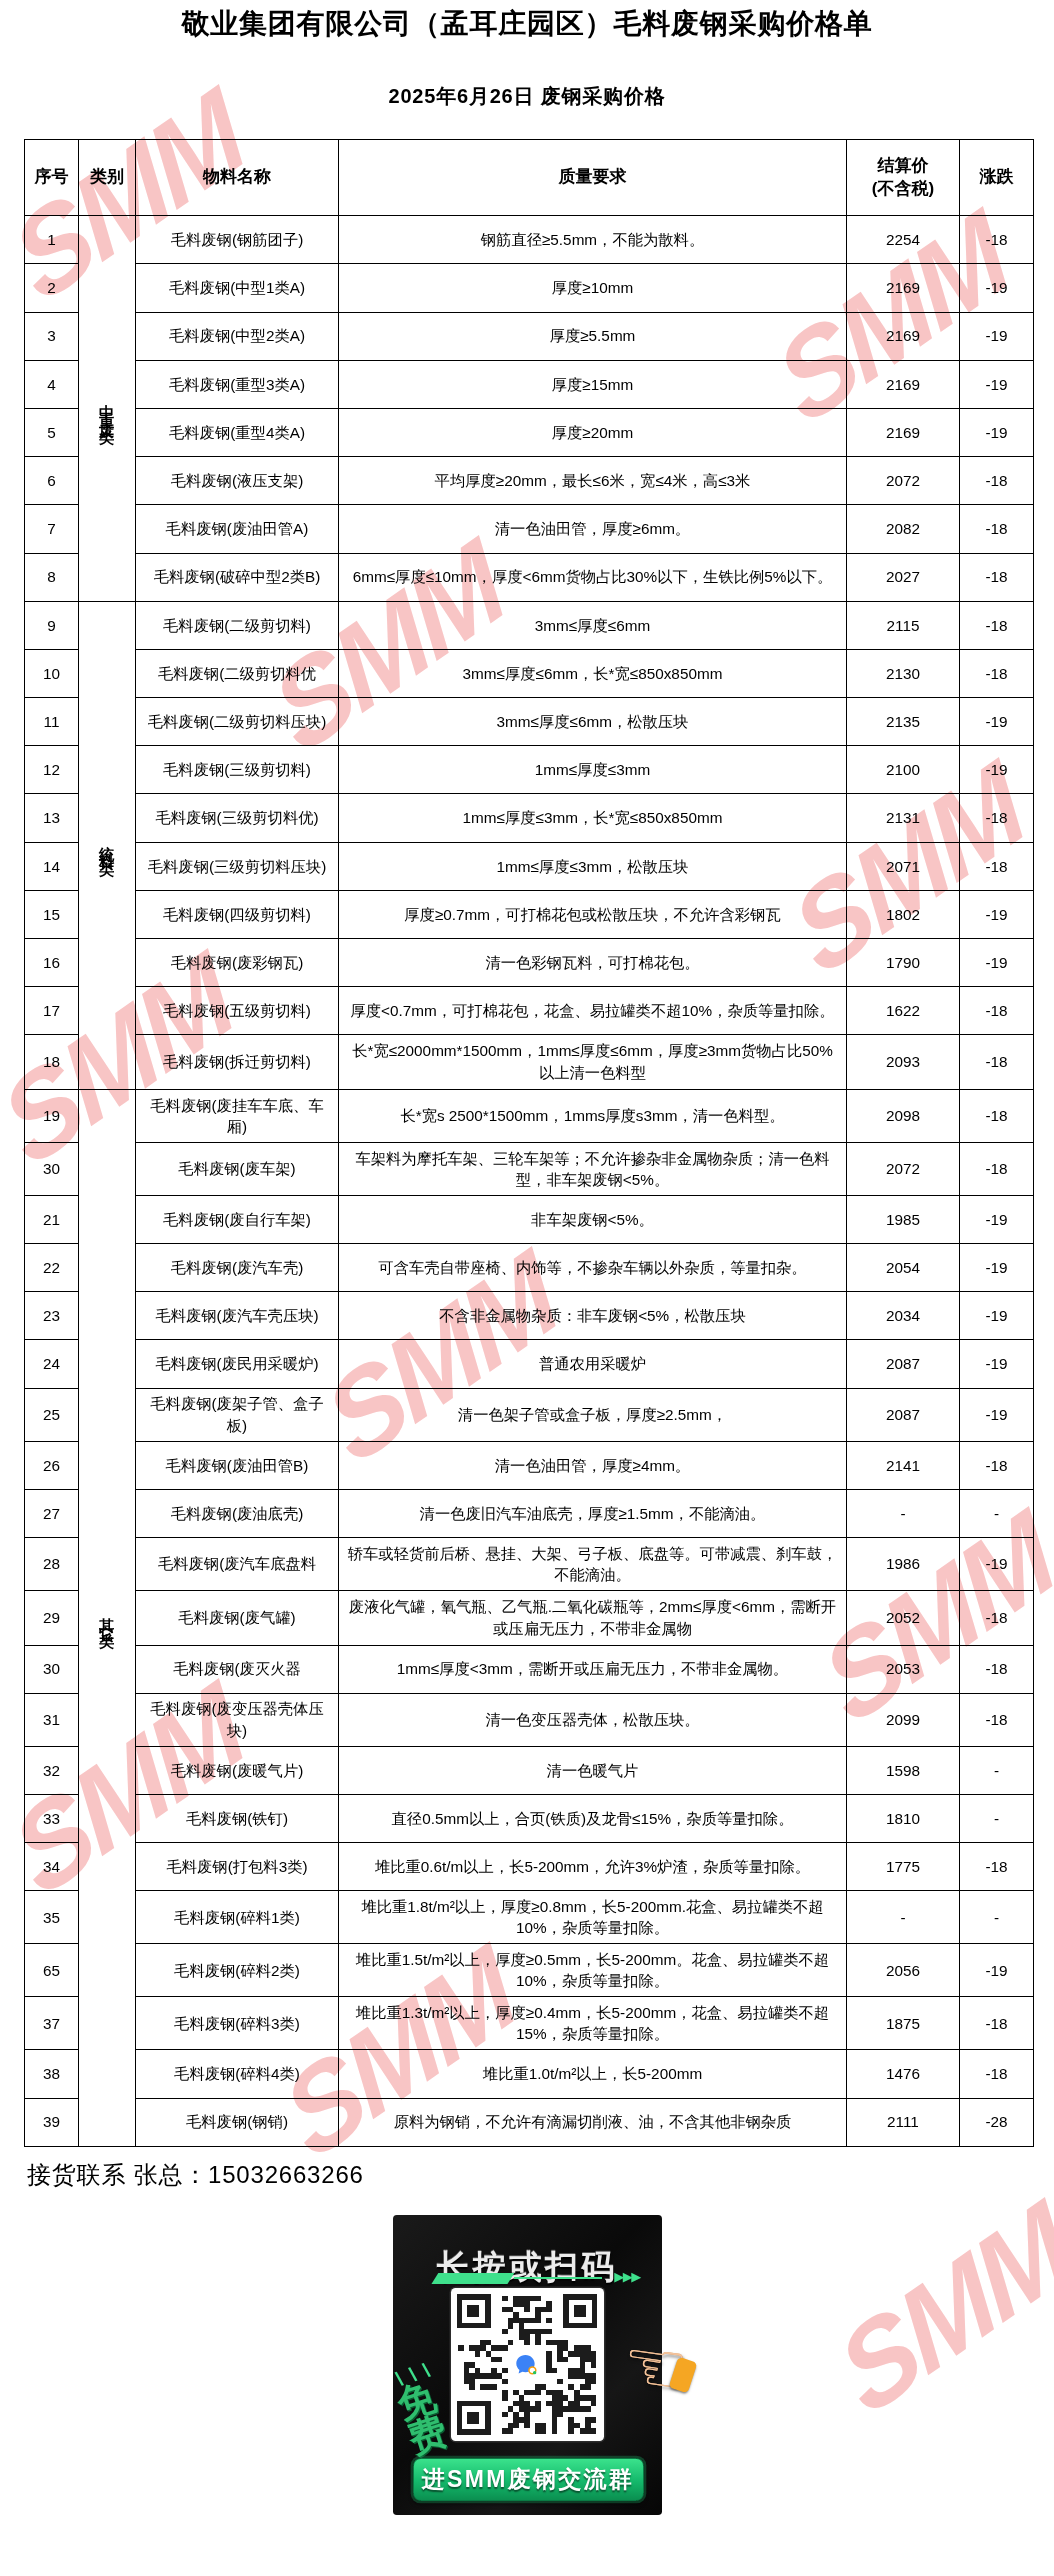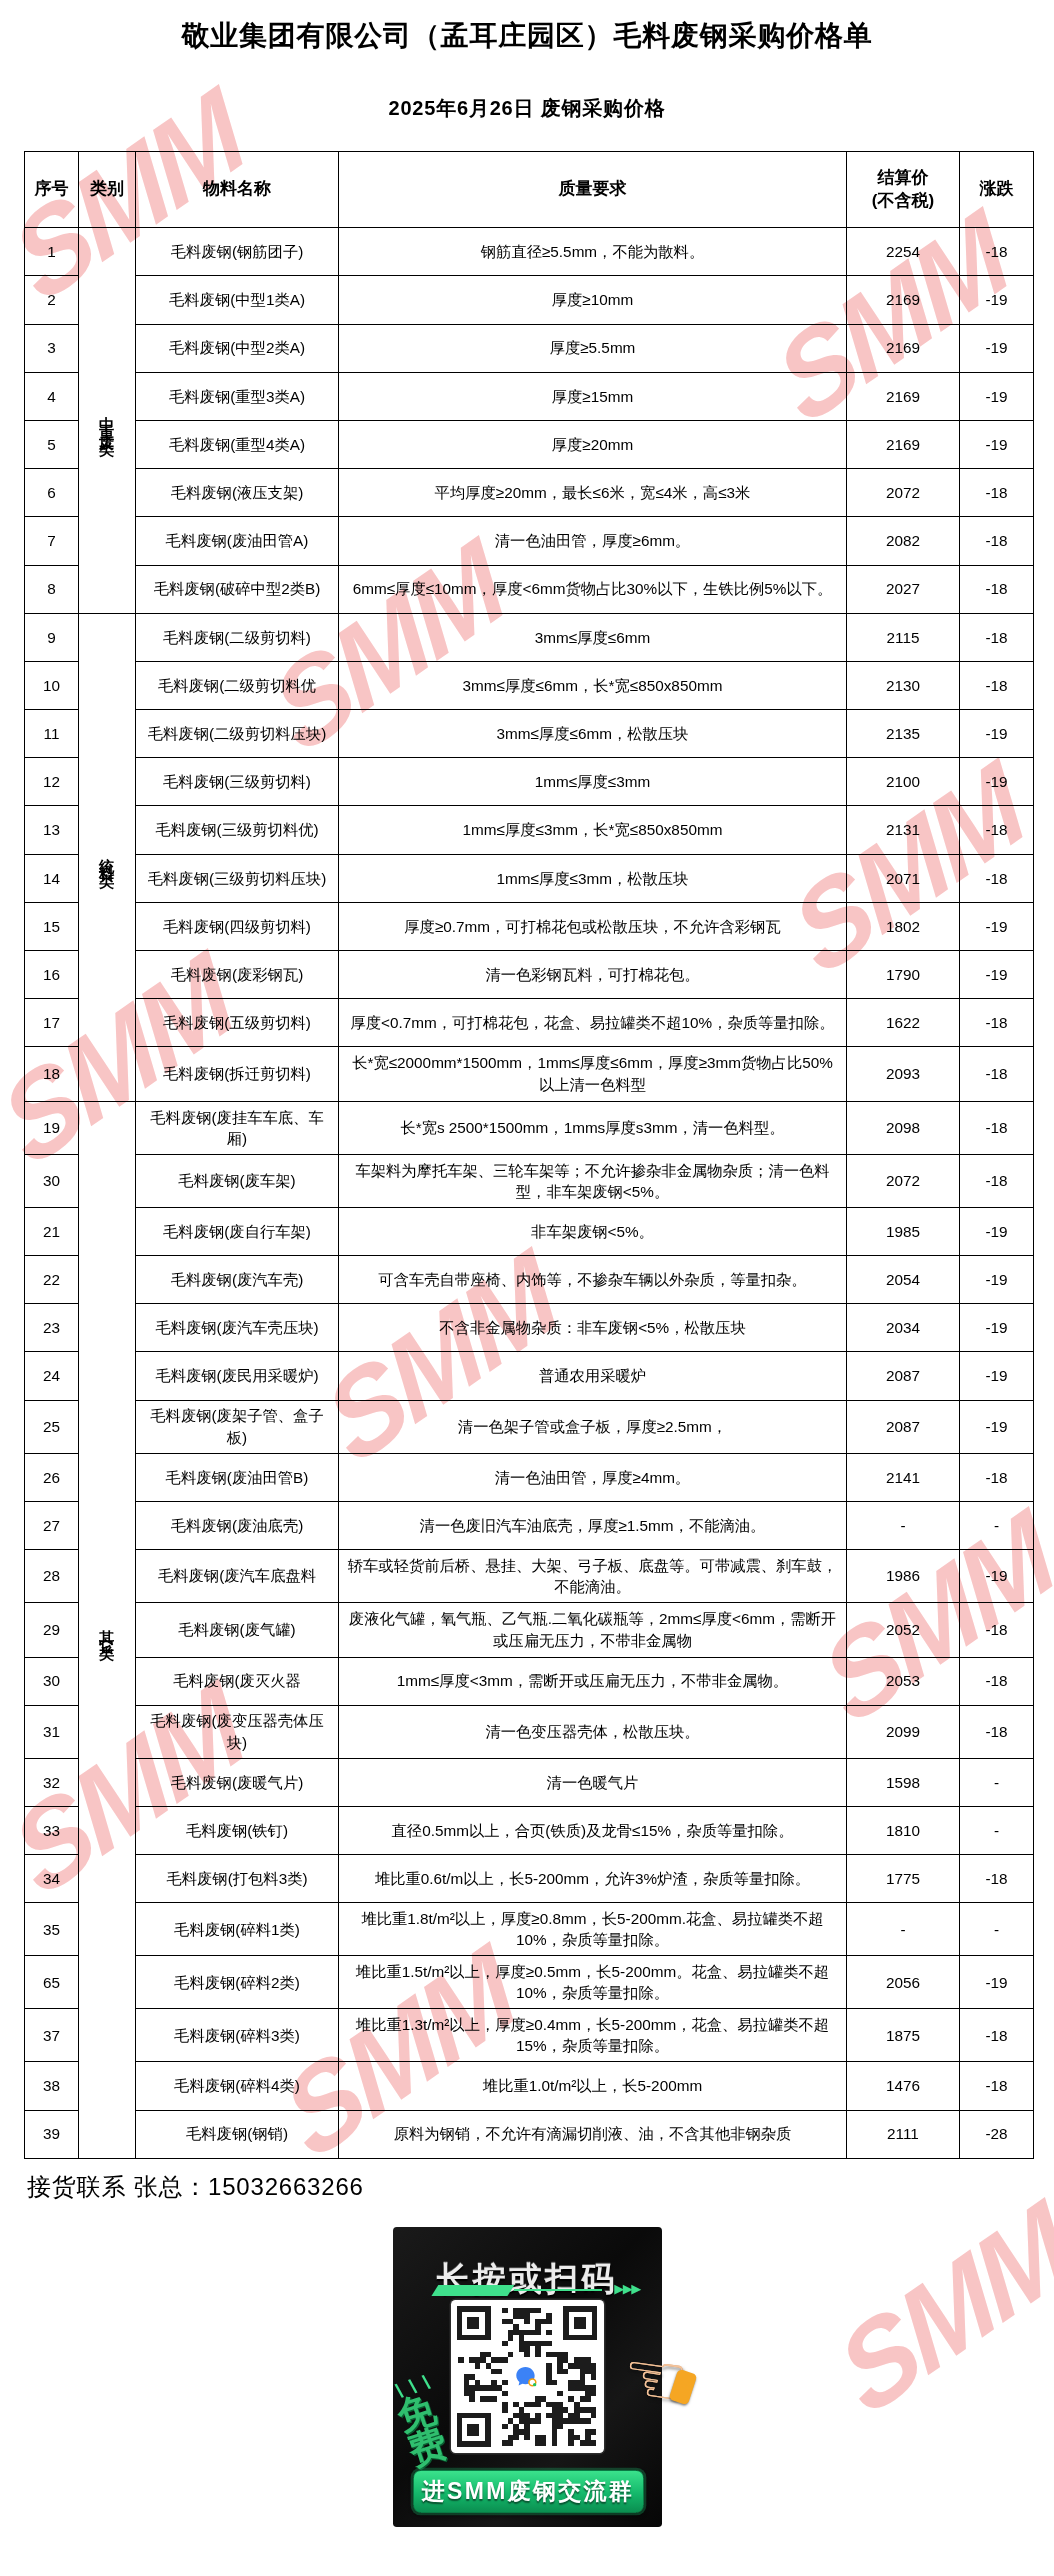--- a/index.html
+++ b/index.html
@@ -1,19 +1,19 @@
 <!DOCTYPE html>
 <html style="font-size:12.2px"><head>
 <meta charset="utf-8">
 <style>
   html,body{margin:0;padding:0;background:#fff;}
   body{font-family:"Liberation Sans","DejaVu Sans",sans-serif;color:#000;}
   .page{position:relative;width:1054px;min-height:2576px;margin:0 auto;background:#fff;overflow:hidden;}
 
-  .title{margin:0;padding-top:17px;text-align:center;font-size:28px;font-weight:bold;letter-spacing:0.8px;}
+  .title{margin:0;padding-top:5px;text-align:center;font-size:28px;font-weight:bold;letter-spacing:0.8px;}
   .subtitle{margin-top:40px;text-align:center;font-size:20px;font-weight:600;letter-spacing:0.8px;}
 
   table.price{border-collapse:collapse;table-layout:fixed;width:1008px;margin:29px 14px 0 24px;position:relative;z-index:2;}
   table.price th,table.price td{border:1.5px solid #000;text-align:center;vertical-align:middle;padding:4.6px 7.6px;}
   table.price thead th{font-size:17px;font-weight:bold;height:66px;line-height:1.35;}
   table.price td{font-size:15.3px;line-height:1.4;height:38px;}
   td.c-no{font-size:16px;}
   td.c-cat{font-size:17.6px;font-weight:bold;writing-mode:vertical-rl;text-orientation:upright;letter-spacing:0.55em;padding:7.6px 0;}
   td.c-name{padding:4.6px 6.9px;}
   td.c-req{padding:4.6px 31px;}

